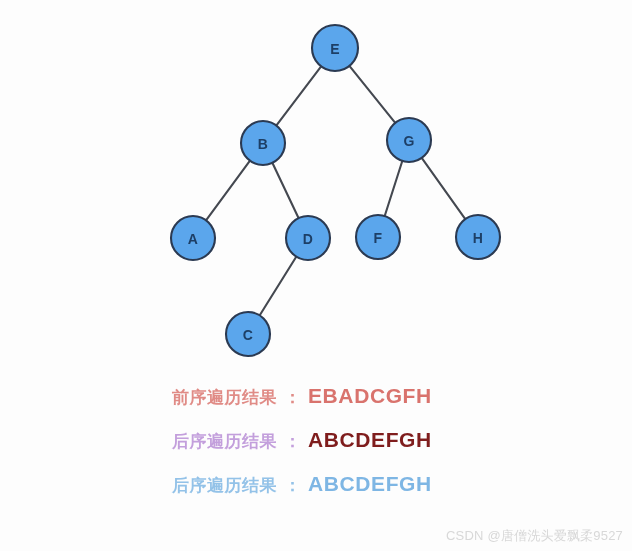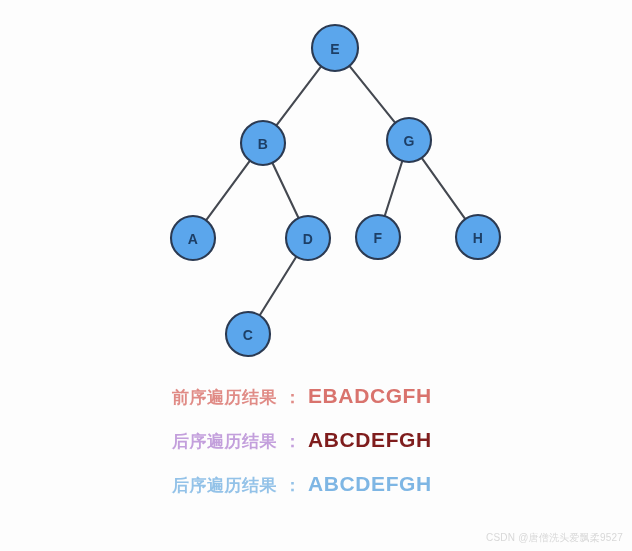--- a/index.html
+++ b/index.html
@@ -92,21 +92,21 @@
     font-weight: 700;
     letter-spacing: 0.6px;
   }
 
   
   .watermark {
     position: absolute;
     right: 9px;
     bottom: 6px;
     font-family: "Liberation Sans", sans-serif;
-    font-size: 10px;
+    font-size: 13px;
     color: #d8d8d8;
     letter-spacing: 0.2px;
     user-select: none;
     white-space: nowrap;
   }
 </style>
 </head>
 <body>
 
 <div id="canvas">

